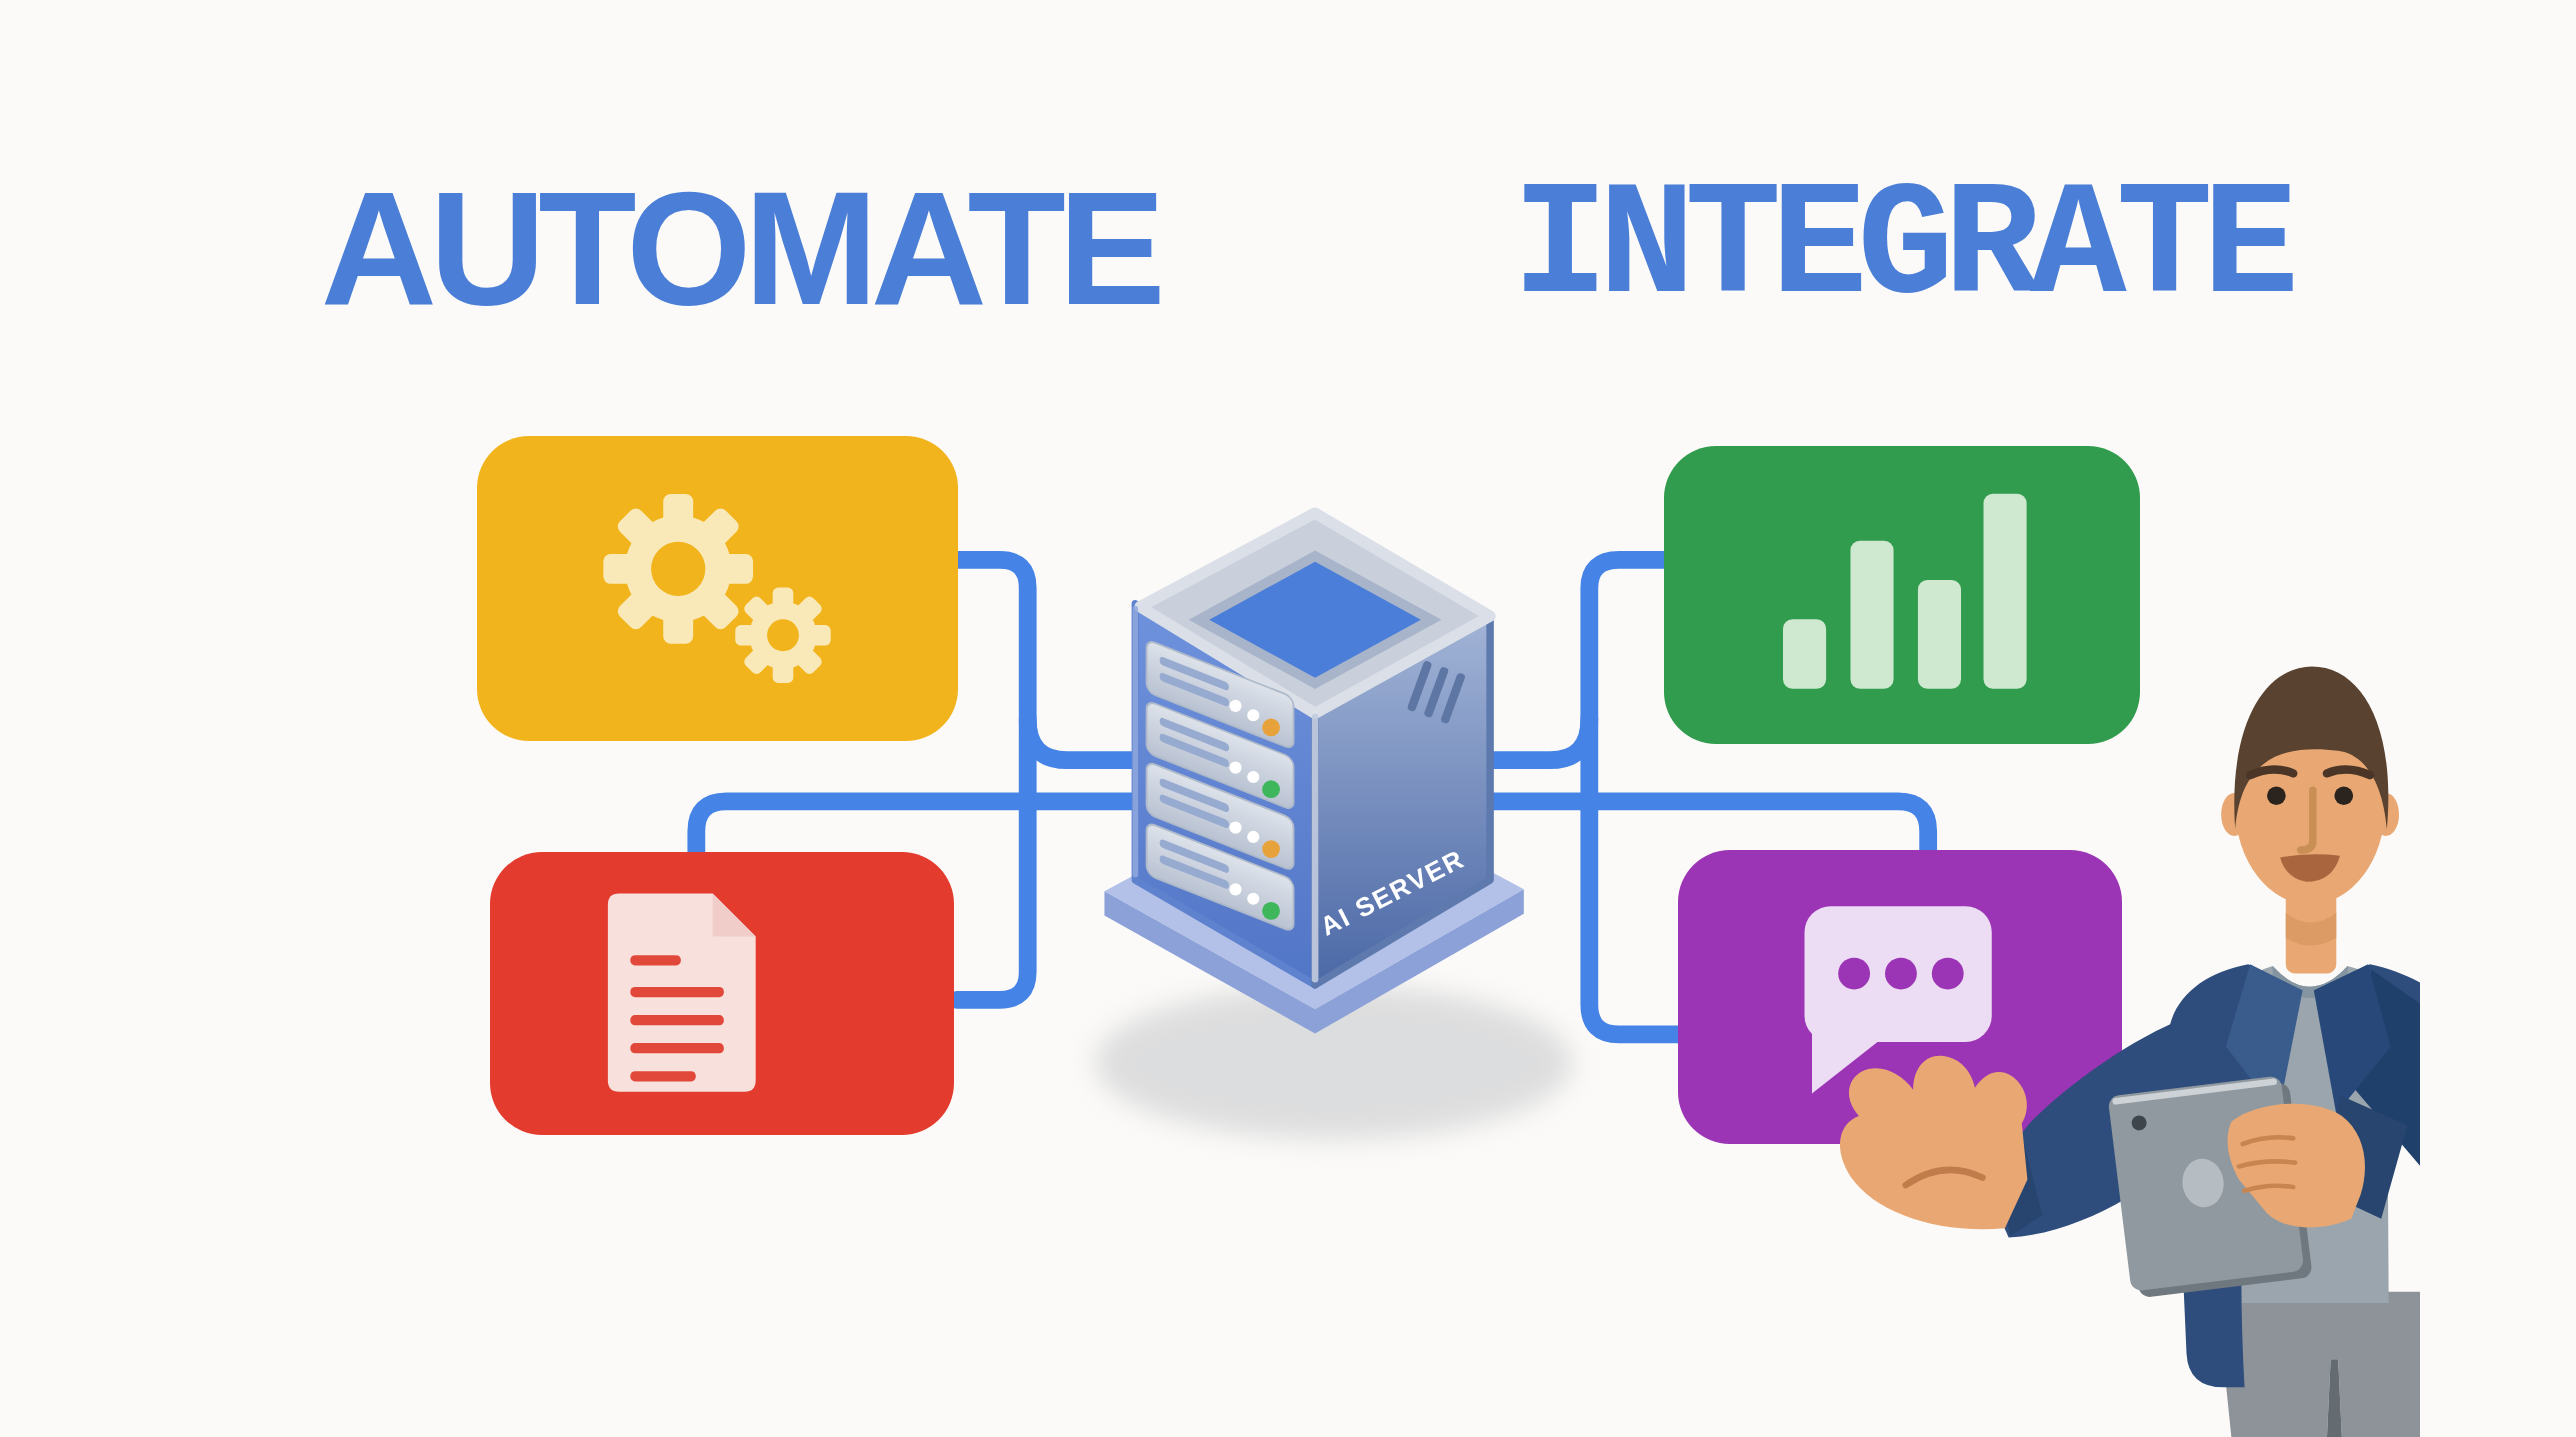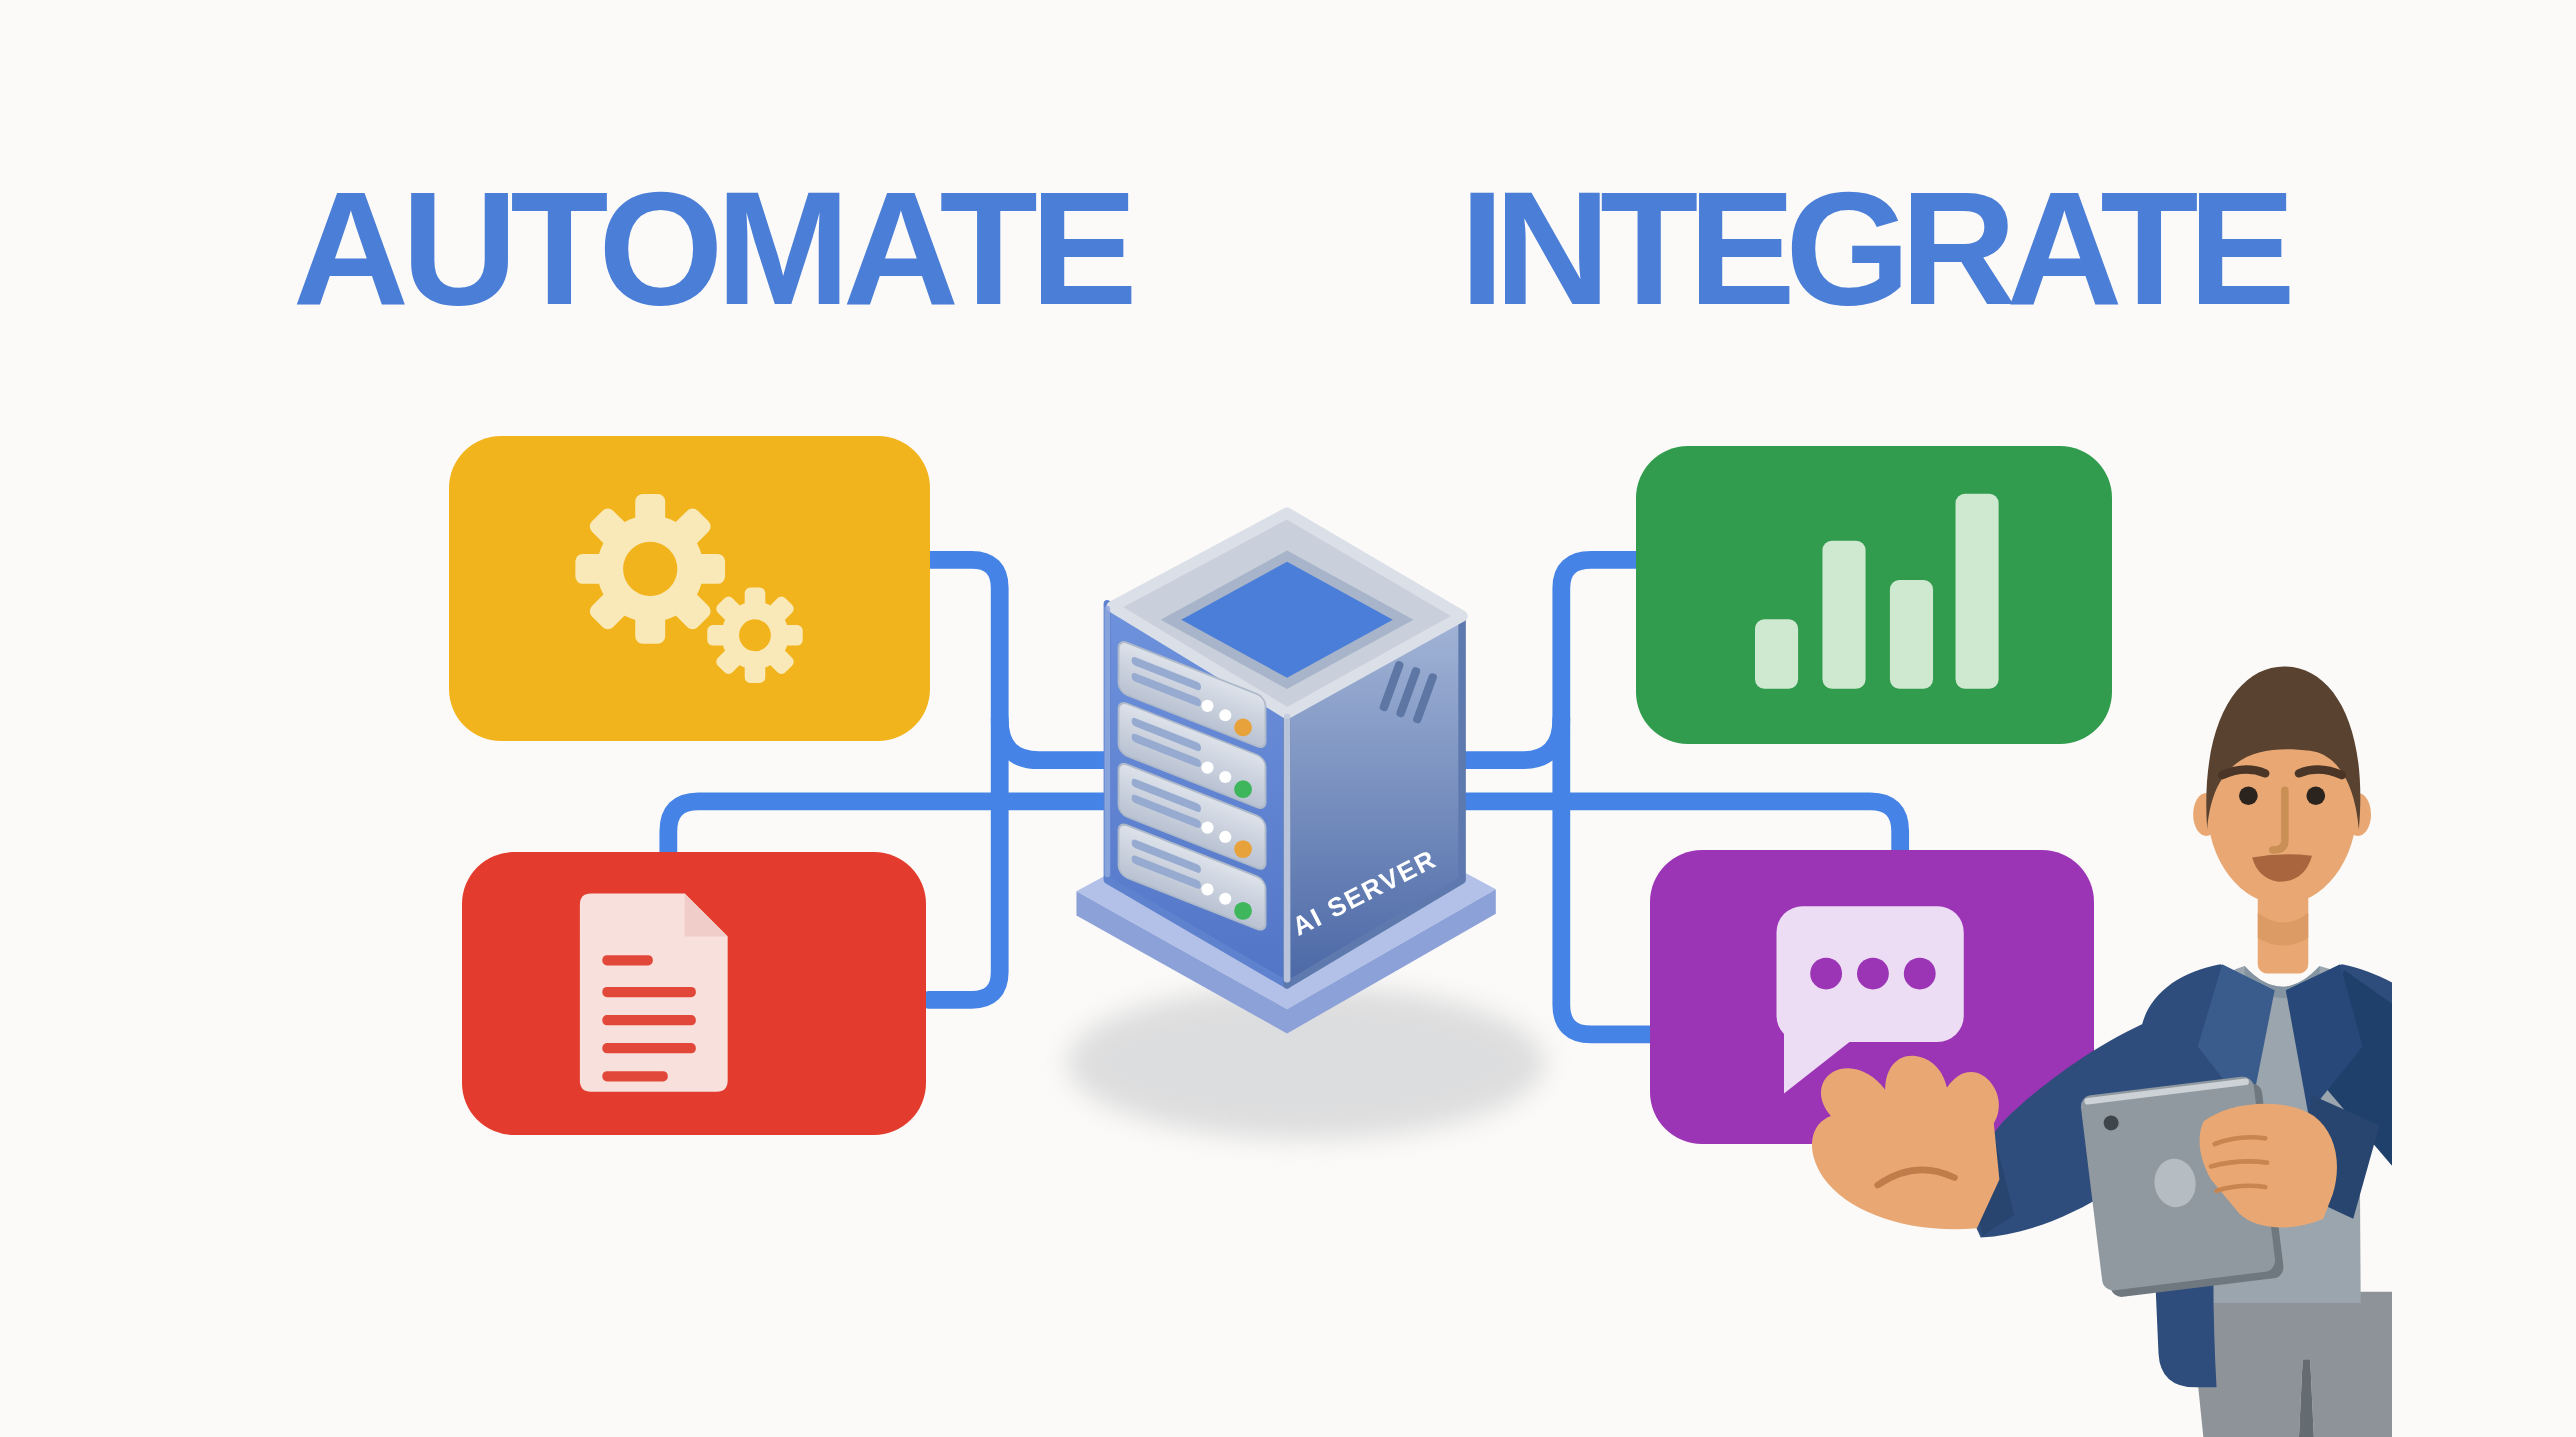--- a/index.html
+++ b/index.html
@@ -1,22 +1,22 @@
 <!DOCTYPE html>
 <html style="font-size:15px"><head>
 <meta charset="utf-8">
 <style>
   html,body{margin:0;padding:0;background:#fbfaf8;}
   .canvas{position:relative;width:2392px;height:1438px;background:#fbfaf8;overflow:hidden;
-          font-family:"Liberation Sans",sans-serif;}
+          font-family:"Liberation Sans",sans-serif;margin-left:28px;}
   .layer{position:absolute;left:0;top:0;width:2576px;height:1438px;}
   .title{position:absolute;top:168px;width:899px;text-align:center;
          font-weight:700;font-size:161px;color:#4a7ed7;line-height:1;white-space:nowrap;}
   .title-left{left:262px;letter-spacing:-7.5px;}
-  .title-right{left:1423px;letter-spacing:-10.3px;}
+  .title-right{left:1423px;letter-spacing:-10.3px;font-family:Liberation Mono, monospace;}
   .node{position:absolute;border-radius:52px;}
   .node svg{display:block;width:100%;height:100%;}
   .node-automation{left:449px;top:436px;width:481px;height:305px;background:#f2b41d;}
   .node-documents{left:462px;top:852px;width:464px;height:283px;background:#e33b2e;}
   .node-analytics{left:1636px;top:446px;width:476px;height:298px;background:#319c4d;}
   .node-messaging{left:1650px;top:850px;width:444px;height:294px;background:#9b35b5;}
 </style>
 </head>
 <body>
 

